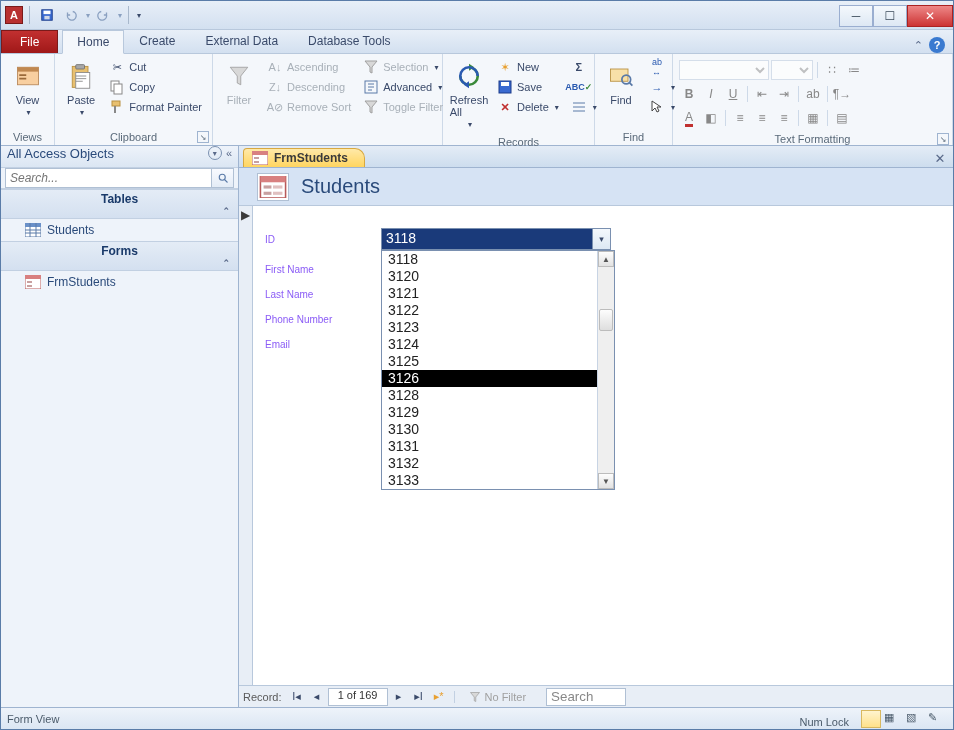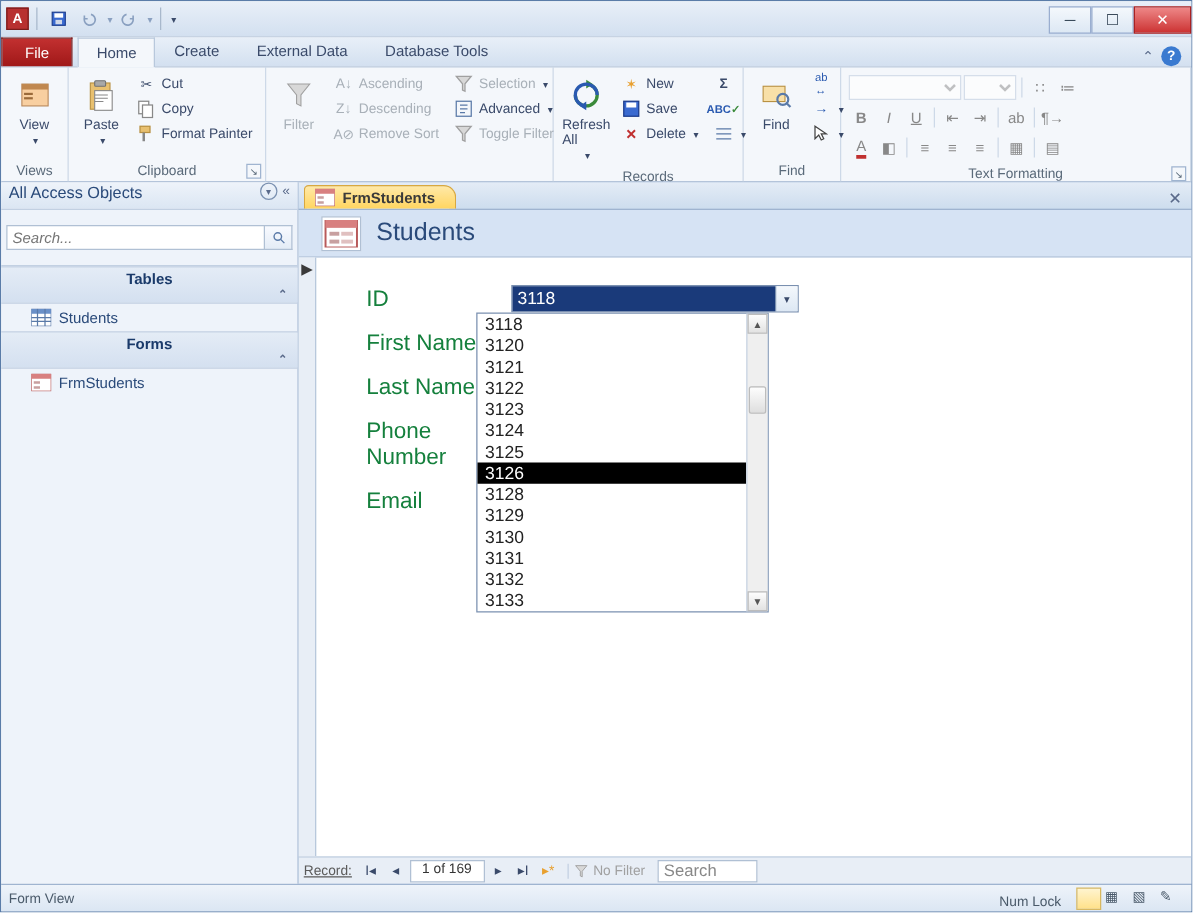--- a/index.html
+++ b/index.html
@@ -44,21 +44,21 @@
   .fmt-row { display:flex; gap:2px; align-items:center; }
   .fmt-btn { width:20px; height:20px; border:1px solid transparent; display:flex; align-items:center; justify-content:center; color:#888; font-size:12px; }
   .fmt-sel { width:90px; height:20px; border:1px solid #c8d4e4; background:#fff; font-size:11px; color:#aaa; }
 
   
   .main { flex:1; display:flex; min-height:0; }
   .navpane { width:238px; border-right:1px solid #9fb4d0; background:#eef3fa; display:flex; flex-direction:column; }
   .nav-head { height:22px; background:linear-gradient(#eef3fa,#dbe6f3); border-bottom:1px solid #c2d0e2; display:flex; align-items:flex-start; padding:0 6px; color:#2a4a7a; font-size:13px; }
   .nav-head .sp { margin-left:auto; display:flex; gap:4px; align-items:center; }
   .nav-head .ring { width:14px; height:14px; border:1px solid #7a90b0; border-radius:50%; display:flex; align-items:center; justify-content:center; font-size:8px; color:#5a6a8a; }
-  .nav-search { padding:12px 4px; border-bottom:1px solid #c2d0e2; display:flex; gap:0; }
+  .nav-search { padding:0 4px; border-bottom:1px solid #c2d0e2; display:flex; gap:0; }
   .nav-search input { flex:1; height:20px; border:1px solid #b0c0d4; font-style:italic; color:#888; padding:0 4px; font-size:12px; }
   .nav-search .sbtn { width:22px; height:20px; border:1px solid #b0c0d4; border-left:none; background:linear-gradient(#f8faff,#e4ecf6); display:flex; align-items:center; justify-content:center; color:#5a7aa8; }
   .nav-cat { background:linear-gradient(#e4ecf6,#d4e0f0); border-top:1px solid #c2d0e2; border-bottom:1px solid #c2d0e2; padding:2px 8px; color:#1a3a6a; font-weight:bold; font-size:12px; display:flex; align-items:center;flex-direction:column; }
   .nav-cat .chev { margin-left:auto; font-size:9px; color:#5a6a8a; }
   .nav-item { padding:4px 8px 4px 24px; color:#2a4a7a; display:flex; align-items:center; gap:6px; }
   .nav-item .oi { width:16px; height:14px; }
 
   
   .docarea { flex:1; display:flex; flex-direction:column; background:#bcd0e8; min-width:0; }
   .doctabs { height:22px; display:flex; align-items:flex-end; background:linear-gradient(#e4ecf6,#cdddee); border-bottom:1px solid #9fb4d0; padding-left:4px; position:relative; }
@@ -69,39 +69,39 @@
 
   .form-header { background:#d6e3f4; height:38px; display:flex; align-items:center; gap:12px; padding-left:18px; border-bottom:1px solid #b8c8dc; }
   .form-header .logo { width:32px; height:28px; background:#fff; border:1px solid #b0c0d4; display:flex; align-items:center; justify-content:center; }
   .form-header-title { font-size:20px; color:#2a4a7a; }
 
   .rec-selector { position:absolute; left:0; top:38px; bottom:0; width:14px; background:#e8eef6; border-right:1px solid #b8c8dc; }
   .rec-selector .tri { position:absolute; top:2px; left:2px; color:#3a3a3a; font-size:12px; }
 
   .fields { position:absolute; left:26px; top:60px; }
   .frow { display:flex; align-items:center; margin-bottom:14px; }
-  .flabel { width:116px; color:#15803d; font-size:18px;margin-left:28px; }
+  .flabel { width:116px; color:#8b5cf6; font-size:10px; }
   .combo { width:230px; height:22px; border:1px solid #7a90b0; background:#fff; display:flex; }
   .combo-val { flex:1; padding:1px 4px; font-size:14px; background:#1a3a7a; color:#fff; }
   .combo-btn { width:18px; border-left:1px solid #7a90b0; background:linear-gradient(#f4f8fc,#dde8f4); display:flex; align-items:center; justify-content:center; color:#3a4a6a; font-size:9px; }
   .dropdown { position:absolute; left:142px; top:82px; width:234px; border:1px solid #7a90b0; background:#fff; display:flex; }
   .dd-list { flex:1; }
   .dd-item { padding:0 6px; font-size:14px; color:#222; line-height:17px; height:17px; }
   .dd-item.hl { background:#000; color:#fff; }
   .dd-scroll { width:17px; background:#efefef; border-left:1px solid #c8d4e4; position:relative; }
   .dd-scroll .arr { height:16px; background:linear-gradient(#fdfdfd,#e2e2e2); border:1px solid #bcbcbc; display:flex; align-items:center; justify-content:center; font-size:8px; color:#555; }
   .dd-scroll .thumb { position:absolute; top:58px; left:1px; right:1px; height:22px; background:linear-gradient(#fdfdfd,#dedede); border:1px solid #bcbcbc; border-radius:2px; }
   .dd-scroll .arr-bot { position:absolute; bottom:0; left:0; right:0; }
 
   
   .recnav { height:22px; background:#e8eef6; border-top:1px solid #b8c8dc; display:flex; align-items:center; padding:0 4px; gap:2px; font-size:11px; color:#5a5a5a; }
-  .recnav .lbl { margin-right:4px;text-decoration:underline; }
+  .recnav .lbl { margin-right:4px; }
   .rn-btn { width:18px; height:18px; display:flex; align-items:center; justify-content:center; border:1px solid transparent; color:#3a4a6a; }
   .rn-txt { width:60px; height:18px; border:1px solid #b0c0d4; background:#fff; text-align:center; color:#333; }
-  .rn-filter { display:flex; align-items:center; gap:4px; color:#a0a0a0; border-left:1px solid #c2d0e2; padding:0 4px; margin-left:4px; }
+  .rn-filter { display:flex; align-items:center; gap:4px; color:#a0a0a0; border-left:1px solid #c2d0e2; padding:0 14px; margin-left:4px; }
   .rn-search { width:80px; height:18px; border:1px solid #b0c0d4; background:#fff; color:#888; padding:0 4px; margin-left:4px; }
 
   
   .statusbar { height:22px; background:linear-gradient(#eef3fa,#dbe6f3); border-top:1px solid #9fb4d0; display:flex; align-items:center; padding:0 6px; font-size:11px; color:#4a5a6a; }
   .statusbar .right { margin-left:auto; display:flex; align-items:flex-end; gap:2px; }
   .view-btn { width:20px; height:18px; border:1px solid #d8b860; background:linear-gradient(#fff4cf,#ffe18a); }
   .view-btn.inac { border:1px solid transparent; background:transparent; }
 </style>
 </head>
 <body>

